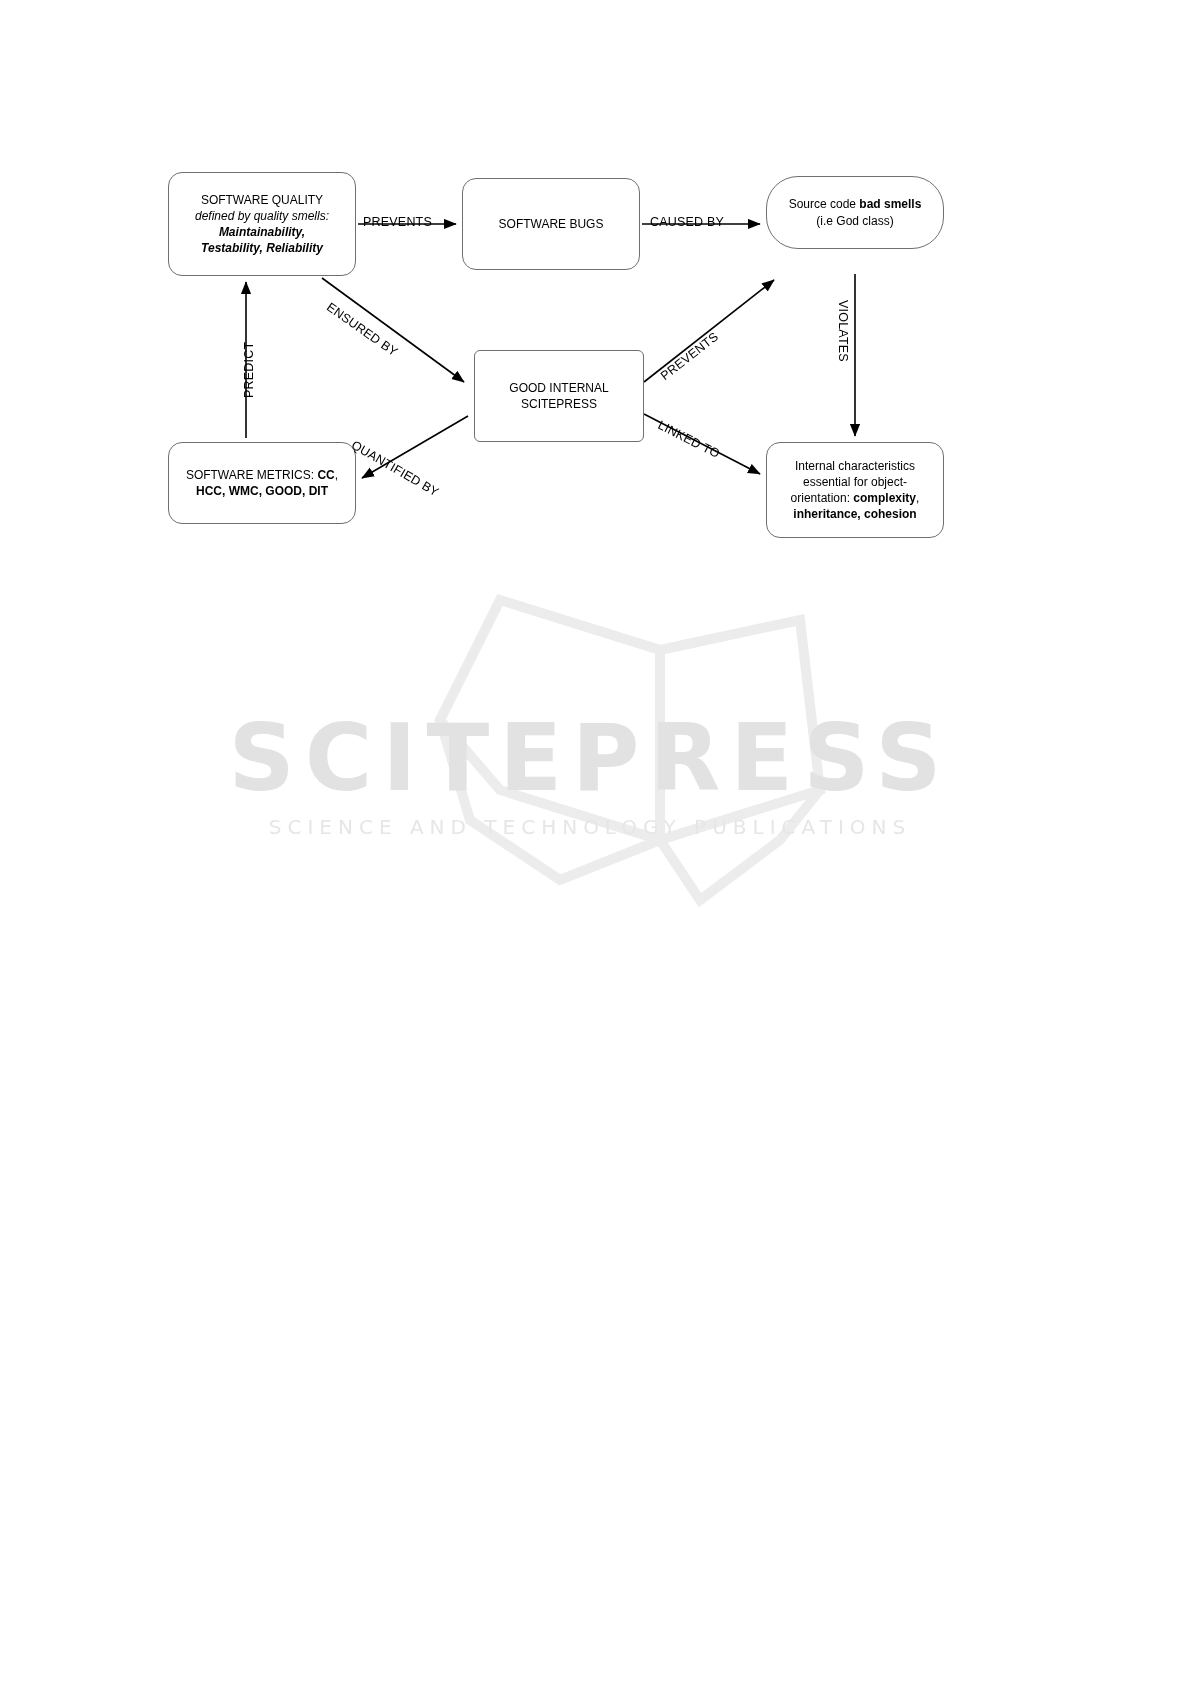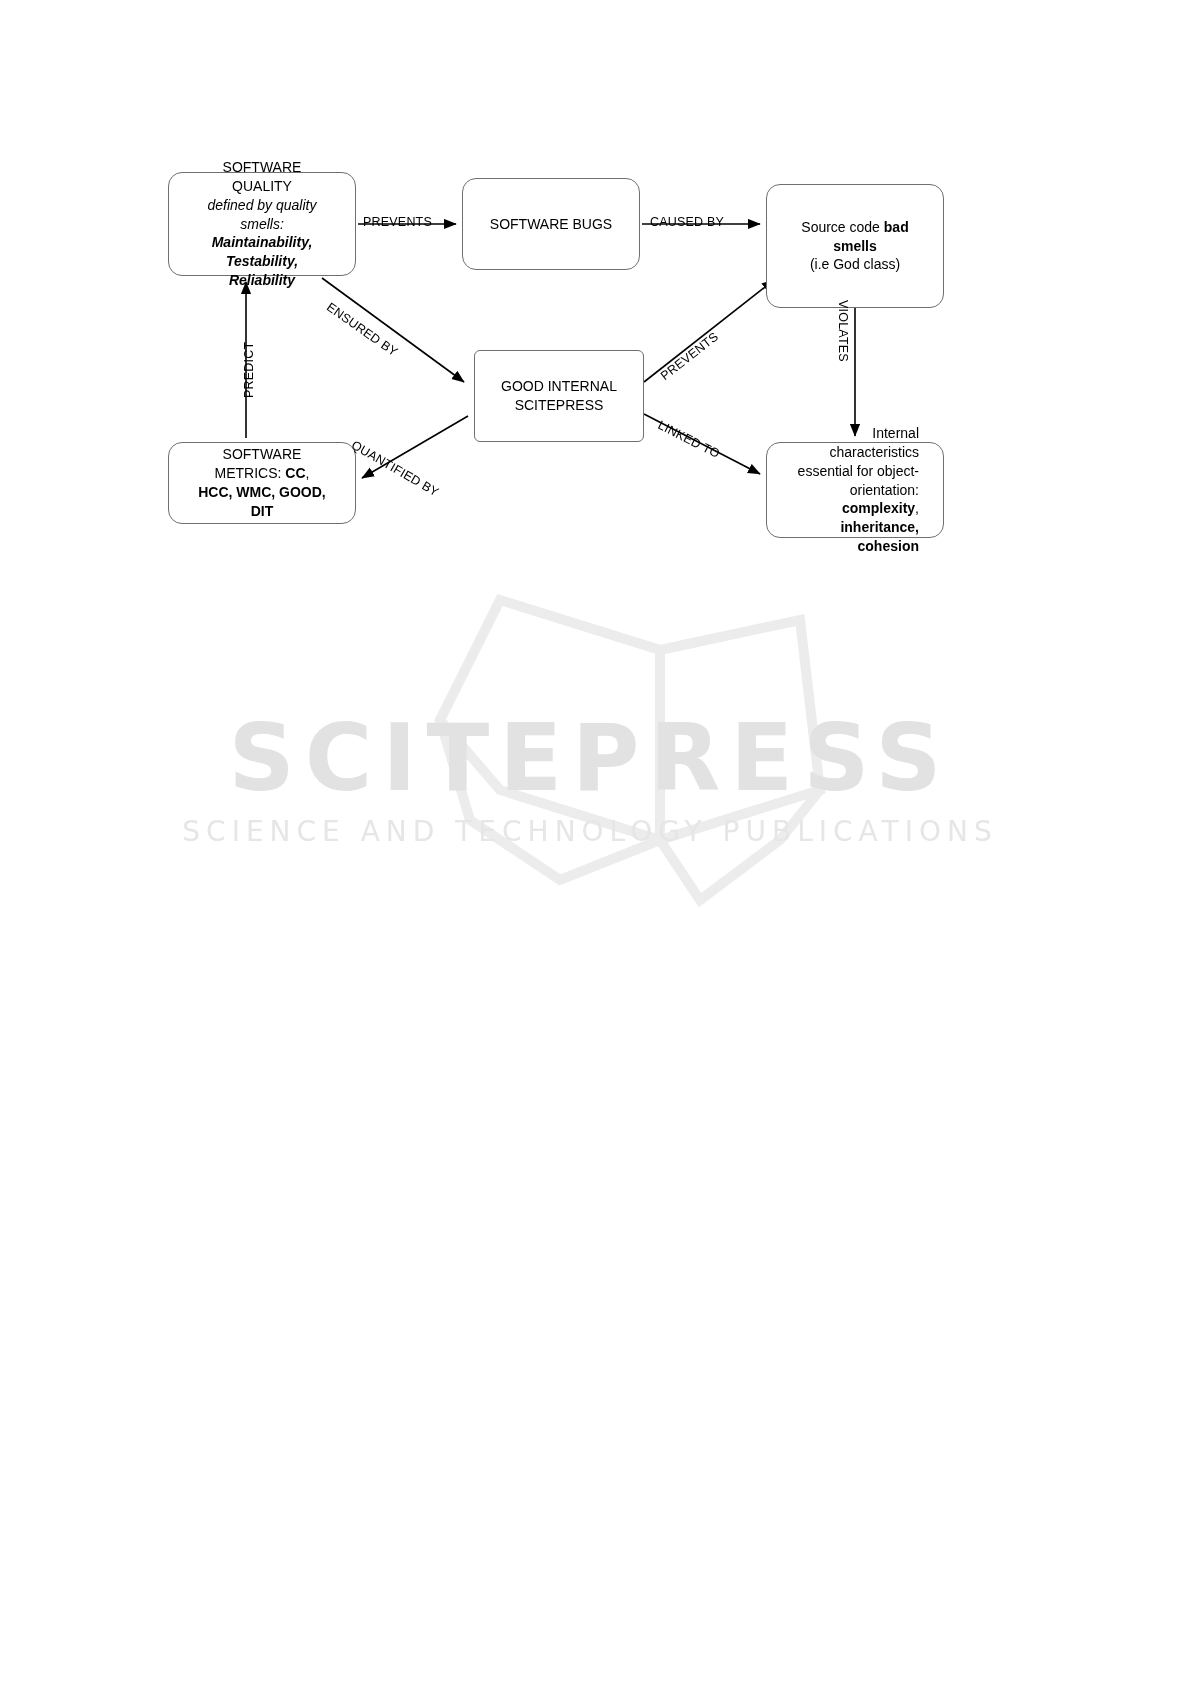--- a/index.html
+++ b/index.html
@@ -31,35 +31,35 @@
   .node {
     position: absolute;
     box-sizing: border-box;
     border: 1px solid #6f6f6f;
     border-radius: 14px;
     background: #ffffff;
     display: flex;
     align-items: center;
     justify-content: center;
     text-align: center;
-    font-size: 14px;
+    font-size: 12px;
     line-height: 1.35;
-    padding: 6px 24px;
+    padding: 6px 8px;
   }
   .node .inner { width: 100%; }
   .node b { font-weight: bold; }
   .node .bi { font-style: italic; font-weight: bold; }
 
   
   #node-software-quality { left: 18px;  top: 12px;  width: 188px; height: 104px; }
   #node-software-bugs    { left: 312px; top: 18px;  width: 178px; height: 92px;  }
-  #node-bad-smells       { left: 616px; top: 24px;  width: 178px; height: 124px; }
+  #node-bad-smells       { left: 616px; top: 16px;  width: 178px; height: 73px; border-radius: 32px; }
   #node-good-structure   { left: 324px; top: 190px; width: 170px; height: 92px; border-radius: 6px;  }
   #node-software-metrics { left: 18px;  top: 282px; width: 188px; height: 82px; }
-  #node-internal-chars   { left: 616px; top: 282px; width: 178px; height: 96px; text-align: right;  }
+  #node-internal-chars   { left: 616px; top: 282px; width: 178px; height: 96px;  }
 
   .edge-label {
     position: absolute;
     font-size: 12.5px;
     letter-spacing: 0.2px;
     white-space: nowrap;
     background: transparent;
   }
   svg.edges {
     position: absolute;
@@ -89,21 +89,21 @@
     color: #e2e2e2;
     font-family: "DejaVu Sans", sans-serif;
     font-weight: bold;
   }
   .wm-sub {
     position: absolute;
     left: 0;
     top: 225px;
     width: 900px;
     text-align: center;
-    font-size: 28px;
+    font-size: 20px;
     letter-spacing: 6px;
     color: #e6e6e6;
     font-family: "DejaVu Sans", sans-serif;
   }
 </style>
 </head>
 <body>
 
 <div id="page">
 

